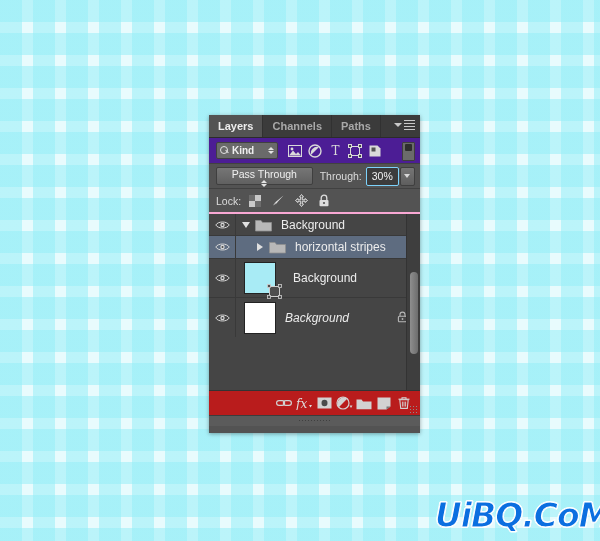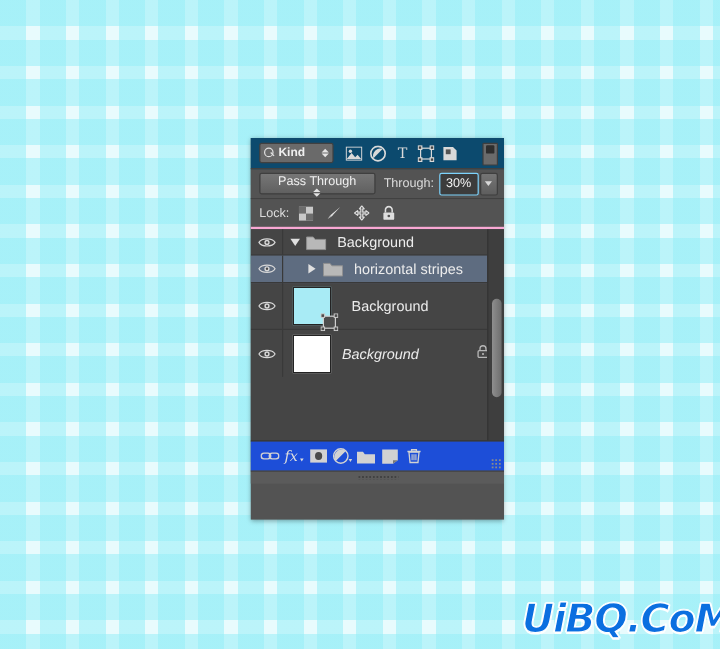--- a/index.html
+++ b/index.html
@@ -86,21 +86,21 @@
   }
   .menu-lines { display: flex; flex-direction: column; gap: 2px; }
   .menu-lines i { display: block; width: 11px; height: 1px; background: #c8c8c8; }
 
   
   .filter-row {
     display: flex;
     align-items: center;
     height: 25px;
     padding: 0 0 0 7px;
-    background: #0c4a6e;
+    background: #4c1d95;
     border-bottom: 1px solid #414141;
     position: relative;
   }
   .kind-select {
     display: flex;
     align-items: center;
     height: 17px;
     width: 62px;
     background: #6a6a6a;
     border: 1px solid #404040;
@@ -238,23 +238,23 @@
   }
   .list-thumb {
     position: absolute; left: 3px; top: 58px; width: 8px; height: 82px;
     background: linear-gradient(to right,#8e8e8e,#6d6d6d);
     border-radius: 4px;
     cursor: pointer;
   }
 
   
   .bottom-bar {
-    display: flex; align-items: center; justify-content: flex-start;
+    display: flex; align-items: center; justify-content: flex-end;
     height: 24px;
-    background: #1d4ed8;
+    background: #b91c1c;
     padding: 0 6px;
     position: relative;
   }
   .bico { width: 20px; height: 20px; display: flex; align-items: center; justify-content: center; cursor: pointer; }
   .grip-corner {
     position: absolute; right: 2px; bottom: 1px;
     width: 9px; height: 9px;
     background-image: radial-gradient(#8b8b8b 0.8px, transparent 0.9px);
     background-size: 3px 3px;
   }
@@ -288,20 +288,34 @@
     white-space: nowrap;
   }
 </style>
 </head>
 <body>
 
 <div id="canvas">
 
   <div id="layers-panel">
 
+    <div class="tabstrip">
+      <div class="tab active">Layers</div>
+      <div class="tab">Channels</div>
+      <div class="tab">Paths</div>
+      <div class="panel-menu">
+        <span class="menu-caret"></span>
+        <span class="menu-lines">
+          <i></i>
+            <i></i>
+            <i></i>
+            <i></i>
+        </span>
+      </div>
+    </div>
 
     <div class="filter-row">
       <div class="kind-select">
         <span class="mag"></span>
         <span class="kind-label">Kind</span>
         <span class="spin">
           <i class="up"></i>
             <i class="dn"></i>
         </span>
       </div>

